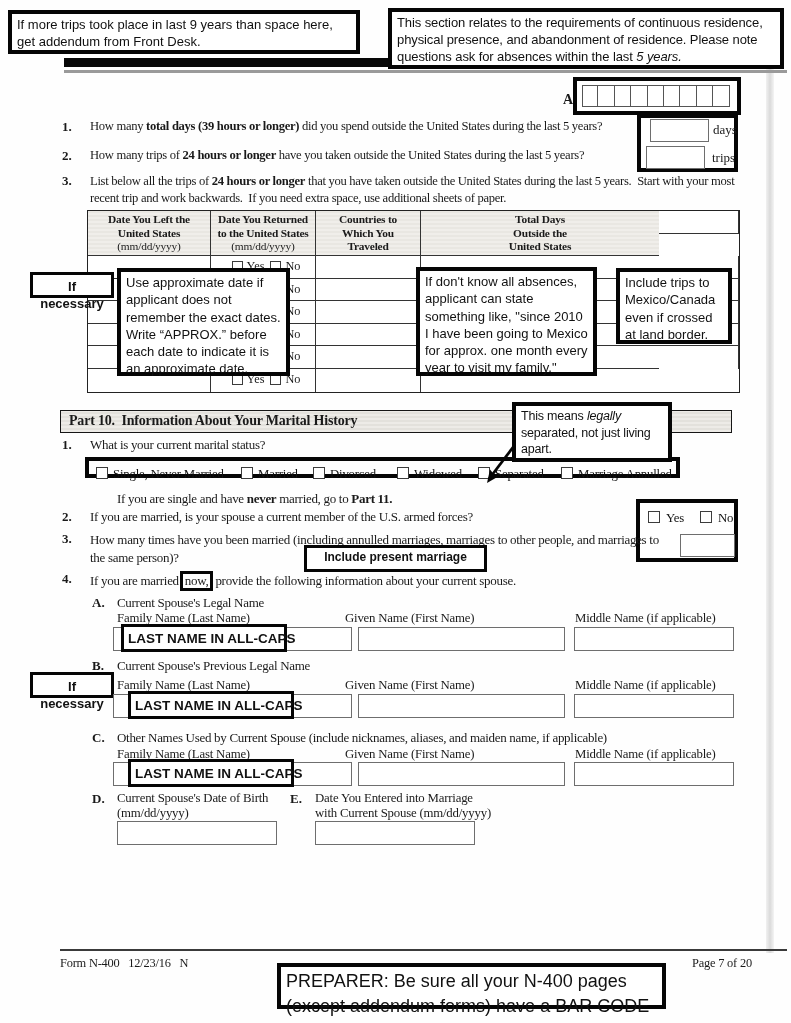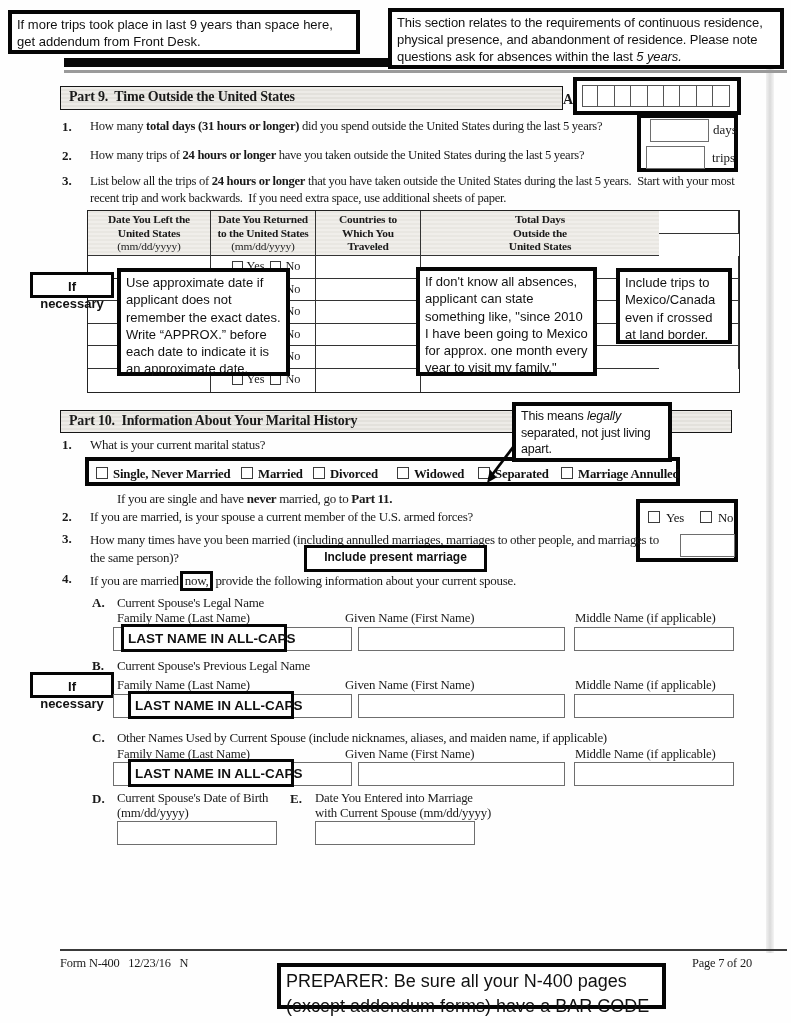--- a/index.html
+++ b/index.html
@@ -59,23 +59,20 @@
   <div class="bar" style="left:64px;top:58px;width:458px;height:9px;"></div>
   <div class="rule" style="left:64px;top:70px;width:723px;height:3px;"></div>
 
   <div class="note" style="left:8px;top:10px;width:352px;height:44px;font-size:13px;">
     <span>If more trips took place in last 9 years than space here, get addendum from Front Desk.</span>
   </div>
   <div class="note" style="left:388px;top:8px;width:396px;height:61px;font-size:13px;letter-spacing:-0.1px;">
     <span>This section relates to the requirements of continuous residence, physical presence, and abandonment of residence. Please note questions ask for absences within the last </span><span class="i">5 years.</span>
   </div>
 
-  <div class="phead" style="left:60px;top:86px;width:503px;height:24px;">
-    <span>Part 9.&nbsp; Time Outside the United States</span>
-  </div>
   <div class="abs b" style="left:563px;top:92px;font-size:14px;">A-</div>
 
   <div class="note" style="left:573px;top:77px;width:168px;height:38px;padding:0;">
     <div class="agrid">
       <div></div>
         <div></div>
         <div></div>
         <div></div>
         <div></div>
         <div></div>
@@ -86,21 +83,21 @@
   </div>
 
   <div class="note" style="left:637px;top:114px;width:101px;height:58px;padding:0;"></div>
   <div class="ibox" style="left:650px;top:119px;width:59px;height:23px;"></div>
   <div class="abs" style="left:713px;top:122px;font-size:13px;">days</div>
   <div class="ibox" style="left:646px;top:146px;width:59px;height:23px;"></div>
   <div class="abs" style="left:712px;top:150px;font-size:13px;">trips</div>
 
   <div class="qnum" style="left:62px;top:119px;">1.</div>
   <div class="ftext nowrap" style="left:90px;top:119px;">
-    <span>How many </span><span class="b">total days (31 hours or longer)</span><span> did you spend outside the United States during the last 5 years?</span>
+    <span>How many </span><span class="b">total days (39 hours or longer)</span><span> did you spend outside the United States during the last 5 years?</span>
   </div>
   <div class="qnum" style="left:62px;top:148px;">2.</div>
   <div class="ftext nowrap" style="left:90px;top:148px;">
     <span>How many trips of </span><span class="b">24 hours or longer</span><span> have you taken outside the United States during the last 5 years?</span>
   </div>
   <div class="qnum" style="left:62px;top:173px;">3.</div>
   <div class="ftext" style="left:90px;top:173px;width:656px;line-height:1.38;">
     <span>List below all the trips of </span><span class="b">24 hours or longer</span><span> that you have taken outside the United States during the last 5 years.&nbsp; Start with your most recent trip and work backwards.&nbsp; If you need extra space, use additional sheets of paper.</span>
   </div>
 
@@ -183,21 +180,21 @@
     <span>This means </span><span class="i">legally</span><span> separated, not just living apart.</span>
   </div>
   <svg class="abs" style="left:478px;top:440px;z-index:4;" width="44" height="46">
     <line x1="36" y1="6" x2="11" y2="39" stroke="#050505" stroke-width="2.8"></line>
     <polygon points="9,43 18.5,37.5 12,29.5" fill="#050505"></polygon>
   </svg>
 
   <div class="qnum" style="left:62px;top:437px;">1.</div>
   <div class="ftext nowrap" style="left:90px;top:437px;font-size:13px;">What is your current marital status?</div>
 
-  <div class="note" style="left:85px;top:457px;width:595px;height:29px;padding:0;background:transparent;font-weight:bold;">
+  <div class="note" style="left:85px;top:457px;width:595px;height:21px;padding:0;background:transparent;">
     <span class="cb" style="position:absolute;left:7px;top:6px;"></span>
     <span class="lbl" style="left:24px;top:5px;font-family:'Liberation Serif',serif;">Single, Never Married</span>
     <span class="cb" style="position:absolute;left:152px;top:6px;"></span>
     <span class="lbl" style="left:169px;top:5px;font-family:'Liberation Serif',serif;">Married</span>
     <span class="cb" style="position:absolute;left:224px;top:6px;"></span>
     <span class="lbl" style="left:241px;top:5px;font-family:'Liberation Serif',serif;">Divorced</span>
     <span class="cb" style="position:absolute;left:308px;top:6px;"></span>
     <span class="lbl" style="left:325px;top:5px;font-family:'Liberation Serif',serif;">Widowed</span>
     <span class="cb" style="position:absolute;left:389px;top:6px;"></span>
     <span class="lbl" style="left:406px;top:5px;font-family:'Liberation Serif',serif;">Separated</span>

